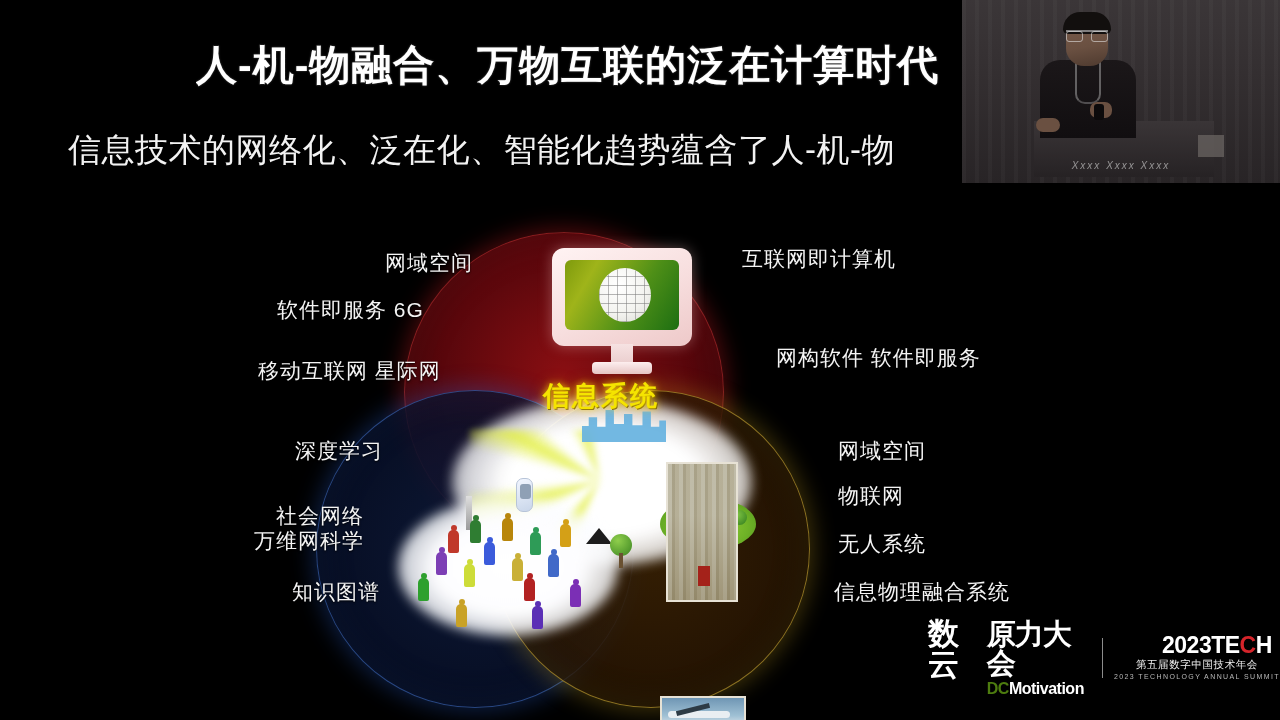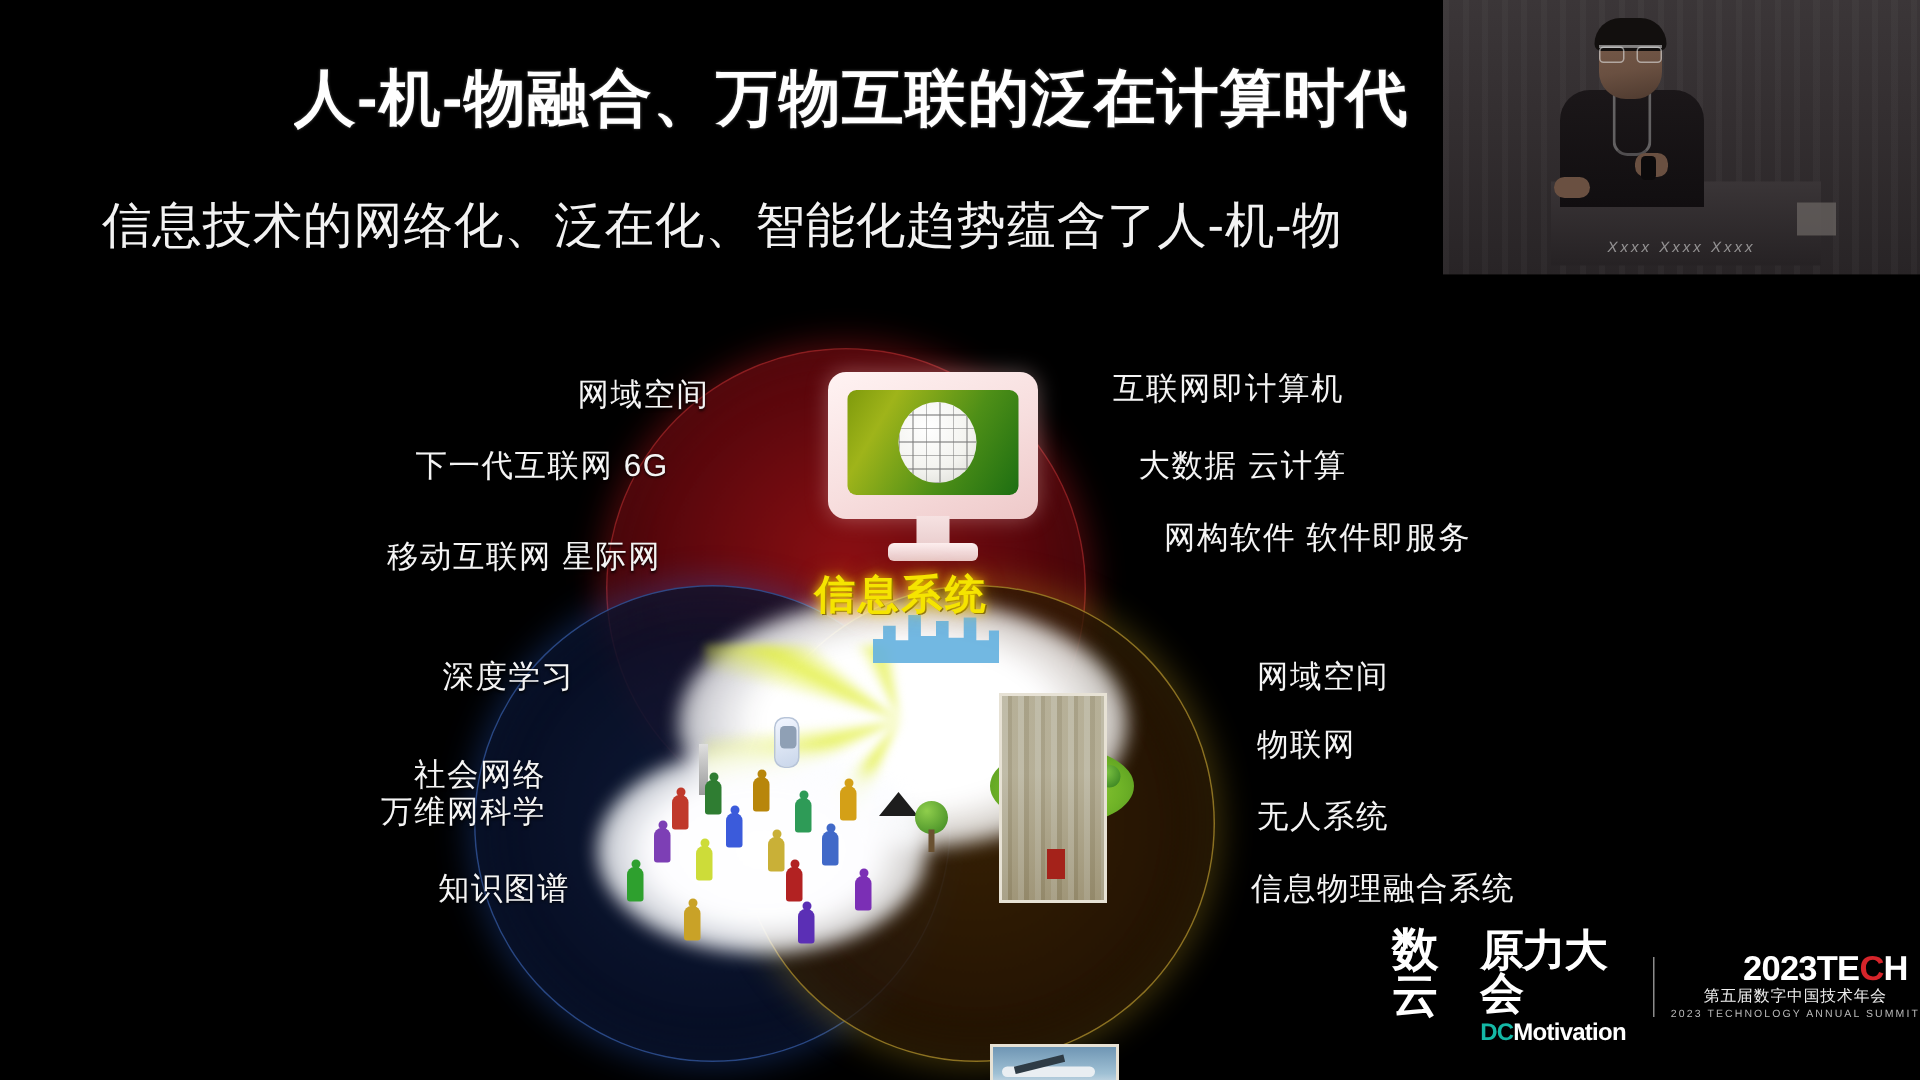--- a/index.html
+++ b/index.html
@@ -386,21 +386,21 @@
     display:flex; flex-direction:column; margin-left:3px;
   }
   #conf-logo .cn-second{
     font-size:29px; font-weight:bold; color:#ffffff;
     letter-spacing:-1px; line-height:1;
   }
   #conf-logo .en-motivation{
     font-size:16px; font-weight:bold; color:#ffffff;
     letter-spacing:-.5px; line-height:1.25; margin-top:1px;
   }
-  #conf-logo .en-motivation .dc{ color:#14b8a6; }
+  #conf-logo .en-motivation .dc{ color:#4d7c0f; }
   #conf-logo .divider{
     width:1px; height:40px;
     background:rgba(255,255,255,.55);
     margin:0 11px;
   }
   #conf-logo .lockup-right{
     display:flex; flex-direction:column; align-items:center;
   }
   #conf-logo .year-tech{
     font-size:23px; font-weight:bold; color:#ffffff;
@@ -487,25 +487,24 @@
     <div class="photo plane">
       <div class="body"></div>
       <div class="wing"></div>
     </div>
 
     <div class="venn-label top">信息系统</div>
 
   </div>
 
   <div class="kw" style="left:385px; top:249px;">网域空间</div>
-  <div class="kw" style="left:277px; top:296px;">下一代互联网  6G</div>
+  <div class="kw" style="left:277px; top:296px;">软件即服务  6G</div>
   <div class="kw" style="left:258px; top:357px;">移动互联网  星际网</div>
 
   <div class="kw" style="left:742px; top:245px;">互联网即计算机</div>
-  <div class="kw" style="left:759px; top:296px;">大数据     云计算</div>
   <div class="kw" style="left:776px; top:344px;">网构软件   软件即服务</div>
 
   <div class="kw" style="left:295px; top:437px;">深度学习</div>
   <div class="kw" style="left:276px; top:502px;">社会网络</div>
   <div class="kw" style="left:254px; top:527px;">万维网科学</div>
   <div class="kw" style="left:292px; top:578px;">知识图谱</div>
 
   <div class="kw" style="left:838px; top:437px;">网域空间</div>
   <div class="kw" style="left:838px; top:482px;">物联网</div>
   <div class="kw" style="left:838px; top:530px;">无人系统</div>

